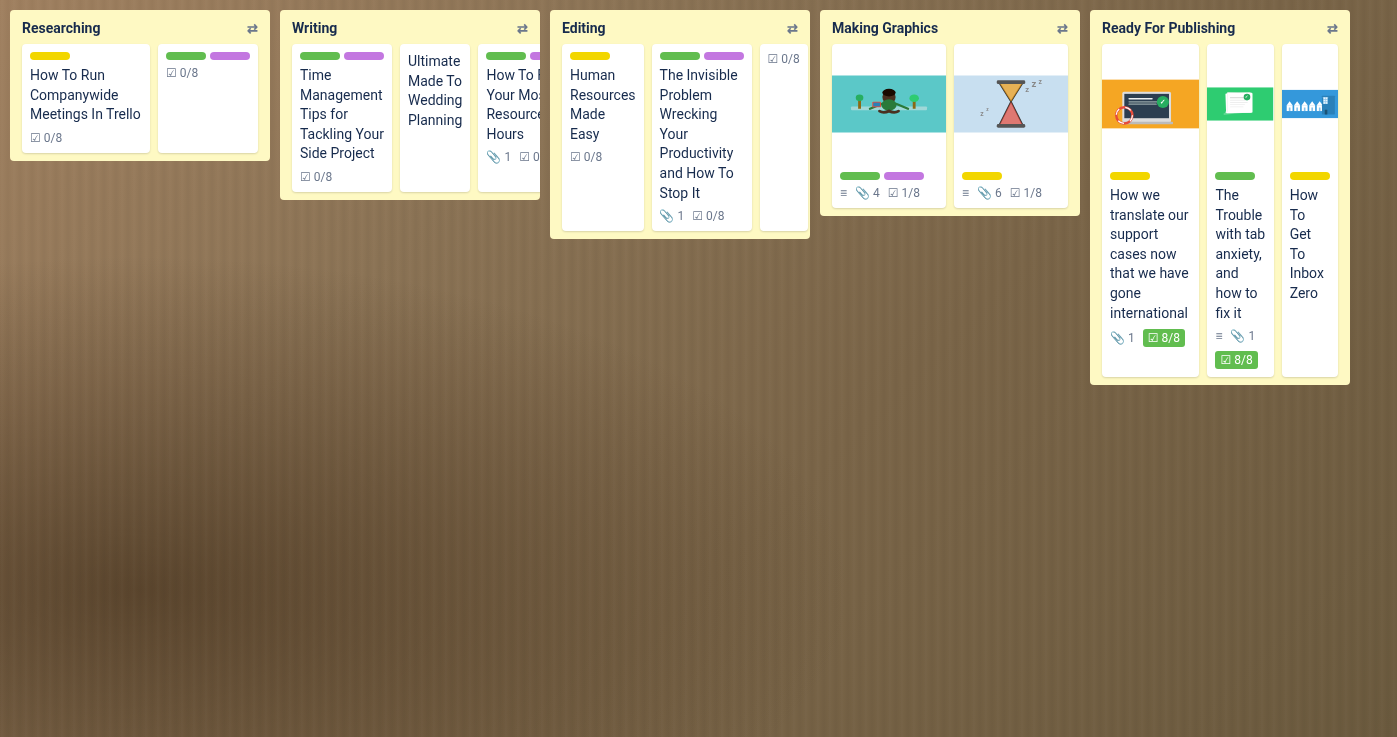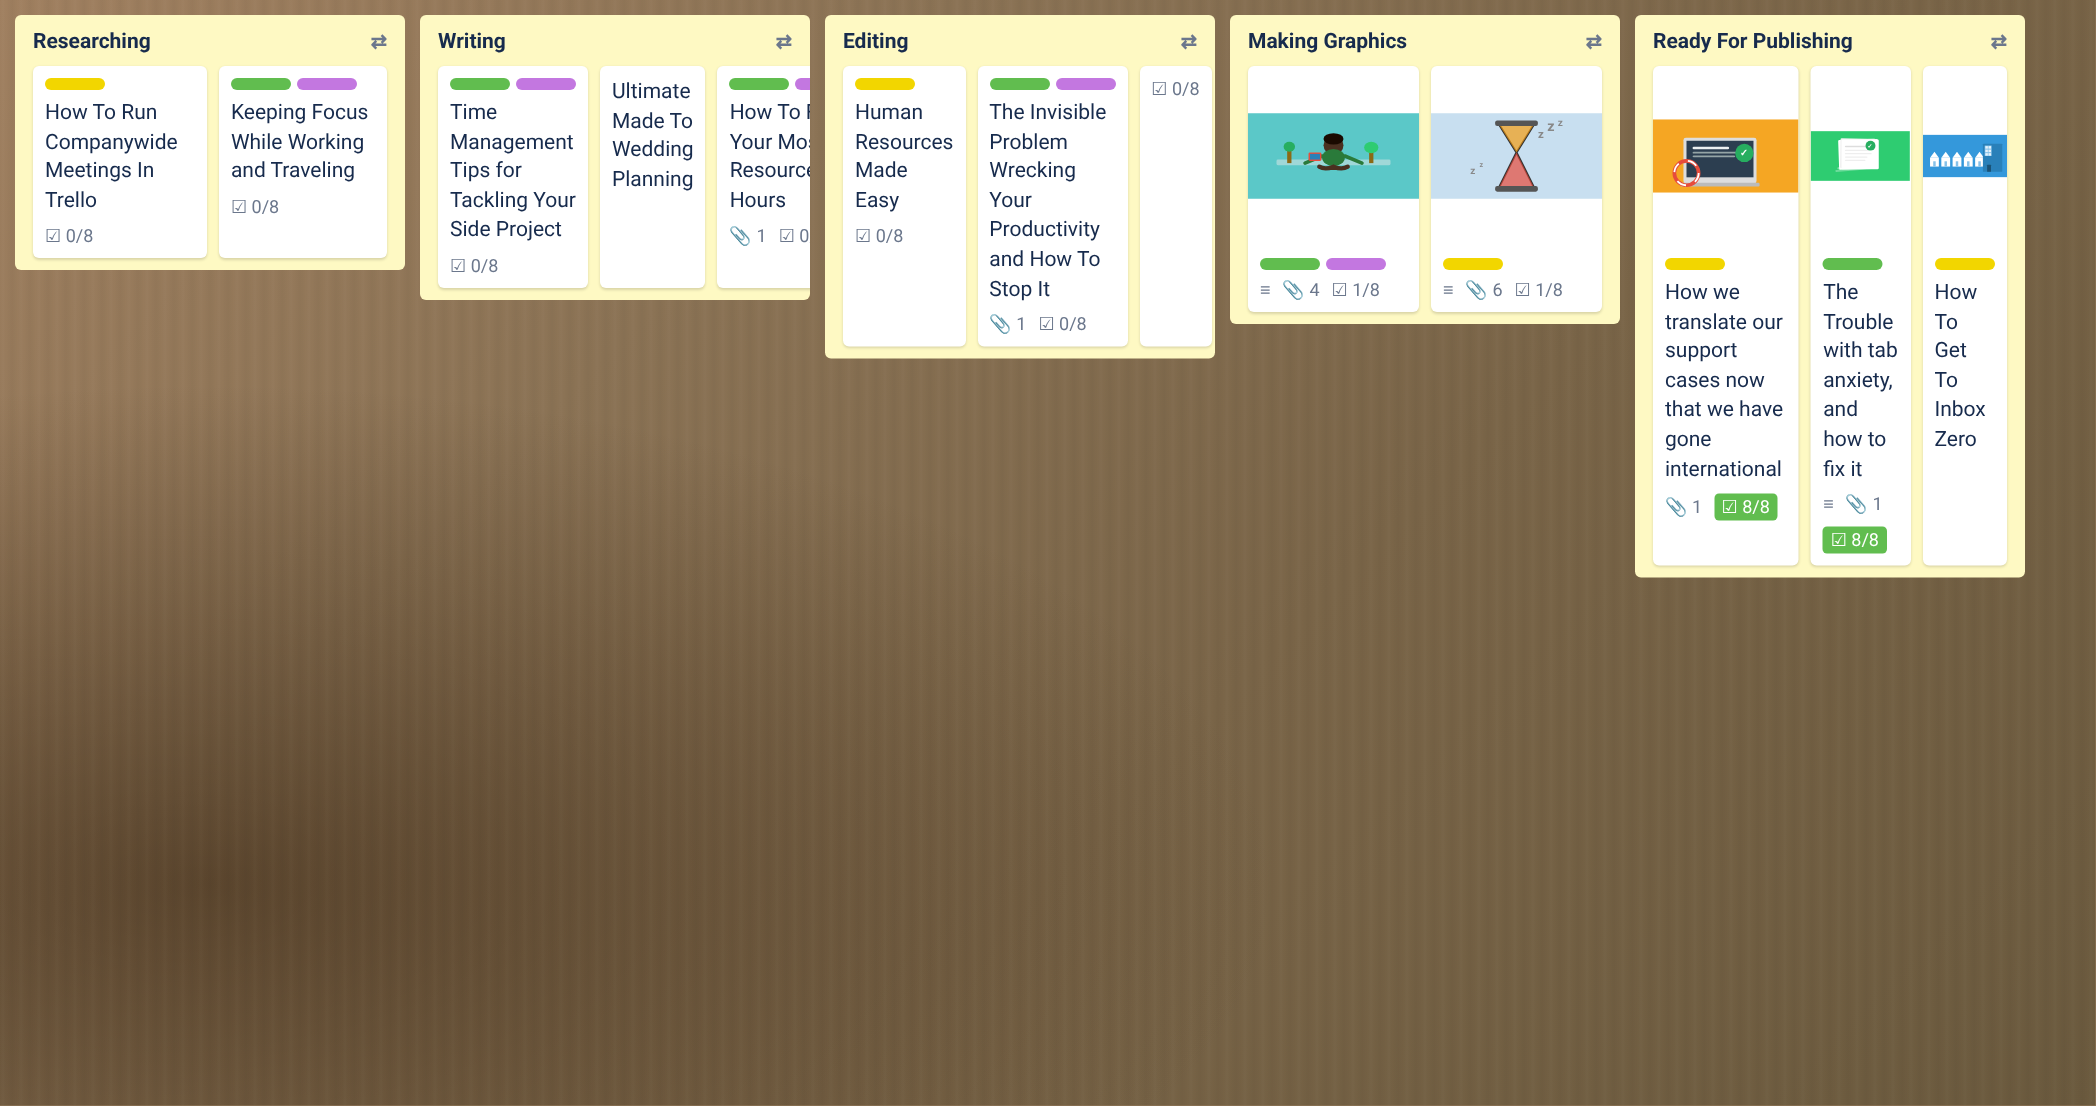--- a/index.html
+++ b/index.html
@@ -153,21 +153,20 @@
               <span>☑</span>
               <span>0/8</span>
             </div>
           </div>
         </div>
         <div class="card">
           <div class="card-labels">
             <div class="label" style="background: rgb(97, 189, 79);"></div>
             <div class="label" style="background: rgb(195, 119, 224);"></div>
           </div>
-          <div class="card-title">Keeping Focus While Working and Traveling</div>
           <div class="card-footer">
             <div class="card-badge">
               <span>☑</span>
               <span>0/8</span>
             </div>
           </div>
         </div>
       </div>
     </div>
     <div class="column">

